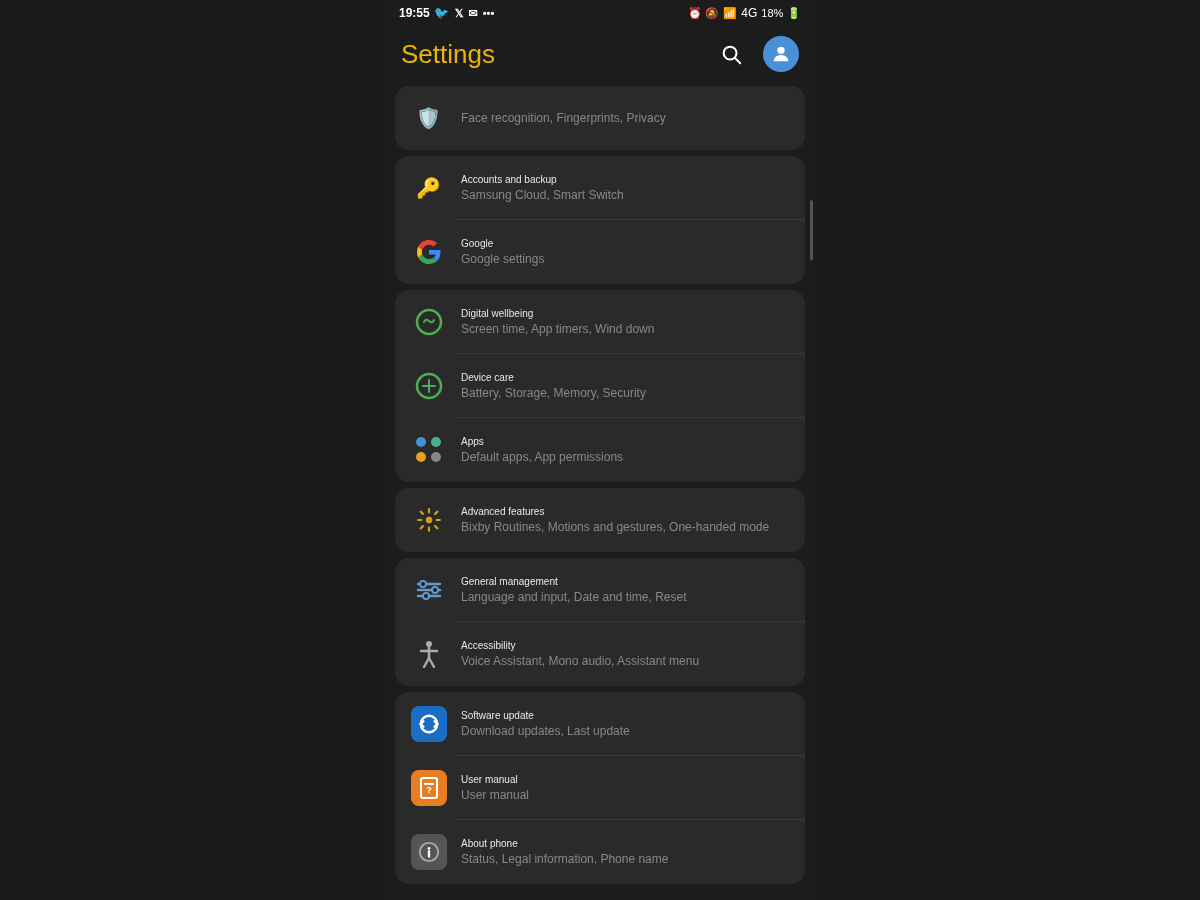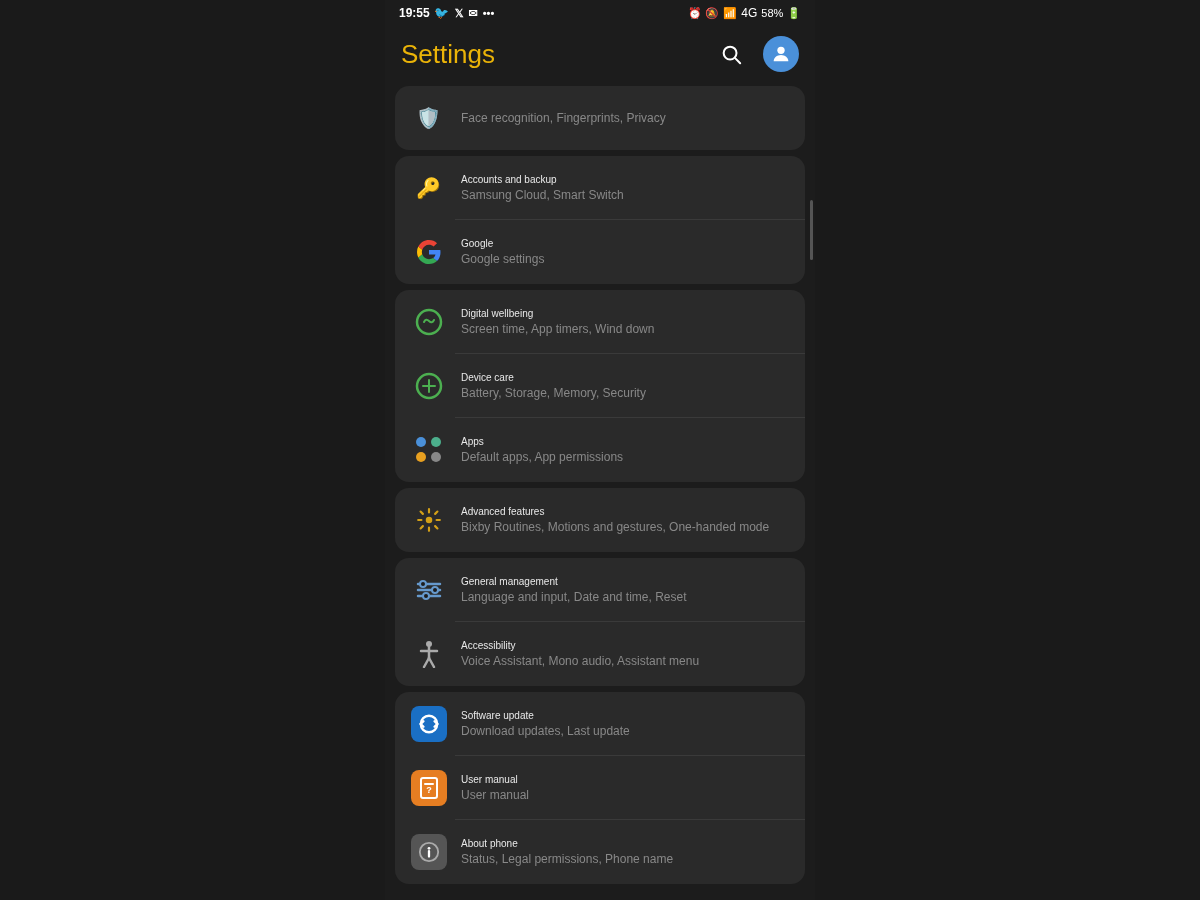--- a/index.html
+++ b/index.html
@@ -169,21 +169,21 @@
       <span style="font-size:12px;">🐦</span>
       <span style="font-size:11px;">𝕏</span>
       <span style="font-size:11px;">✉</span>
       <span style="font-size:11px;">•••</span>
     </div>
     <div class="status-right">
       <span>⏰</span>
       <span>🔕</span>
       <span>📶</span>
       <span style="font-size:12px;">4G</span>
-      <span>58%</span>
+      <span>18%</span>
       <span>🔋</span>
     </div>
   </div>
 
   <div class="header">
     <span class="header-title">Settings</span>
     <div class="header-icons">
       <div class="search-icon-btn">
         <svg width="22" height="22" viewBox="0 0 24 24" fill="none" stroke="#fff" stroke-width="2.2" stroke-linecap="round">
           <circle cx="11" cy="11" r="7"></circle>
@@ -359,21 +359,21 @@
       <div class="settings-item">
         <div class="icon-wrap icon-about">
           <svg width="22" height="22" viewBox="0 0 24 24" fill="none">
             <circle cx="12" cy="12" r="10" stroke="#aaa" stroke-width="2"></circle>
             <line x1="12" y1="8" x2="12" y2="8" stroke="#fff" stroke-width="3" stroke-linecap="round"></line>
             <line x1="12" y1="11" x2="12" y2="17" stroke="#fff" stroke-width="2.5" stroke-linecap="round"></line>
           </svg>
         </div>
         <div class="item-text">
           <div class="item-title">About phone</div>
-          <div class="item-subtitle">Status, Legal permissions, Phone name</div>
+          <div class="item-subtitle">Status, Legal information, Phone name</div>
         </div>
       </div>
     </div>
 
   </div>
 
   <div class="scrollbar"></div>
 </div>
 
 </body></html>

